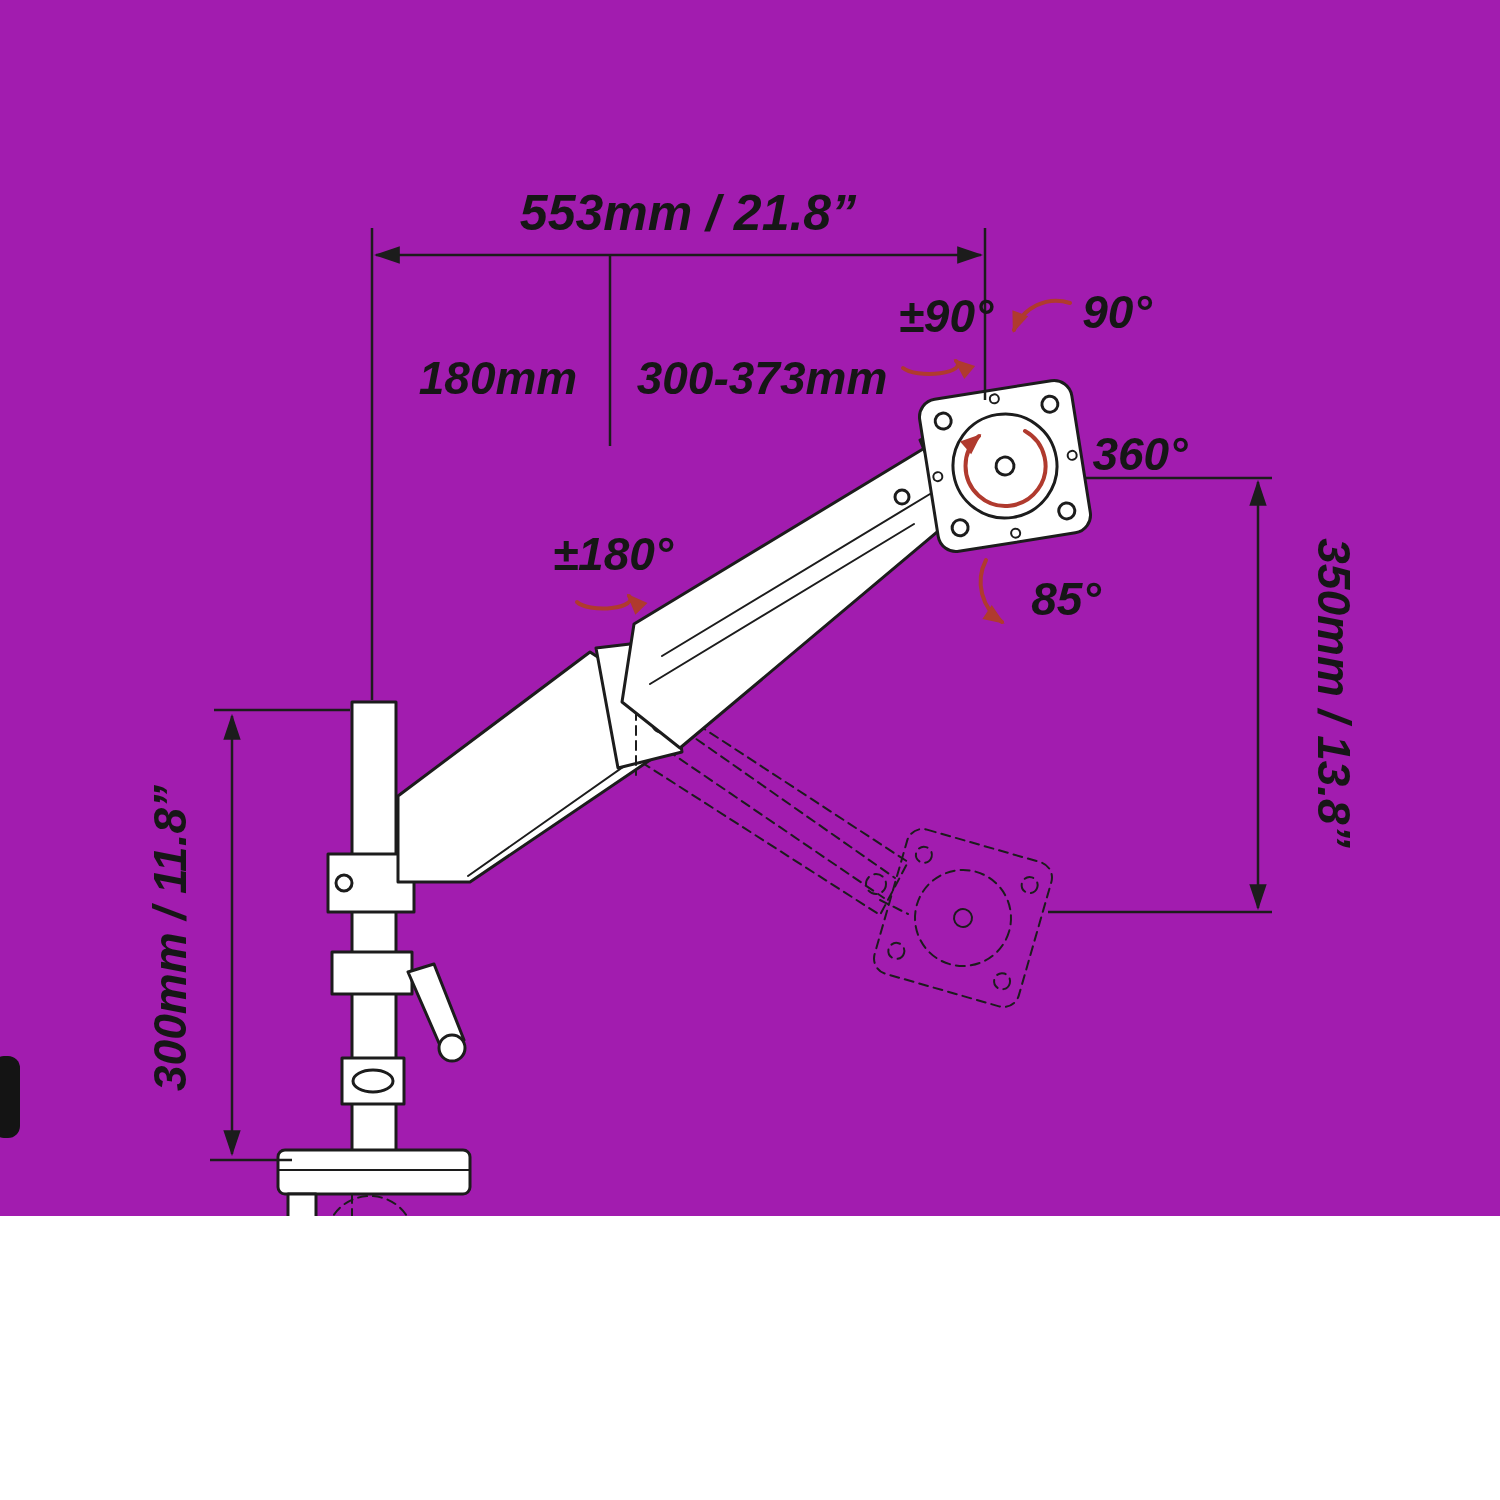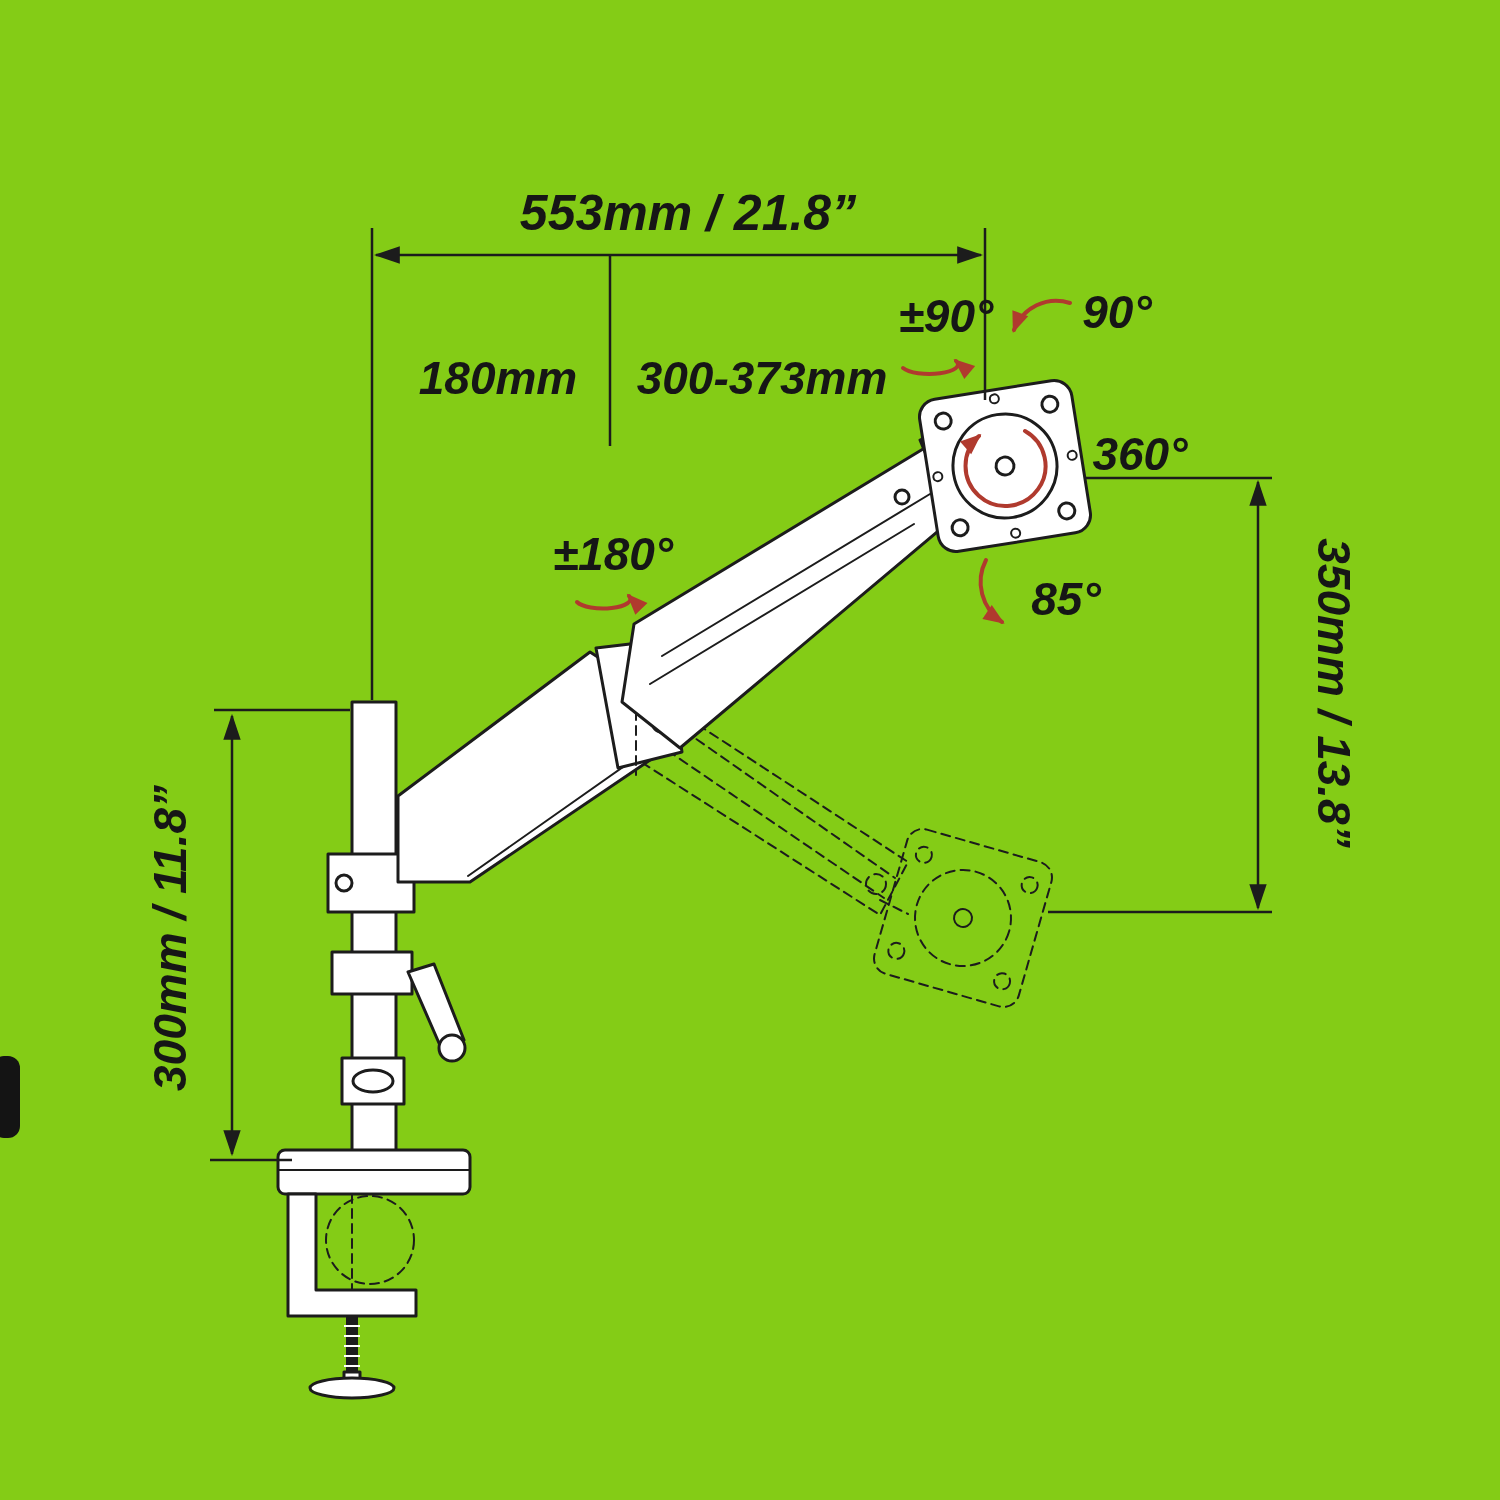--- a/index.html
+++ b/index.html
@@ -1,16 +1,16 @@
 <!DOCTYPE html>
 <html><head>
 <meta charset="utf-8">
 <style>
   html,body{margin:0;padding:0;background:#ffffff;}
-  .canvas{position:relative;width:1500px;height:1500px;background:#84cc16;overflow:hidden;
+  .canvas{position:relative;width:1500px;height:1216px;background:#a21caf;overflow:hidden;
           font-family:"Liberation Sans", sans-serif;}
   svg{display:block;}
   .t{font-family:"Liberation Sans", sans-serif;font-style:italic;font-weight:bold;fill:#161616;}
   .t50{font-size:50px;}
   .t46{font-size:46px;}
   .ln{fill:none;stroke:#1c1c1c;stroke-width:3;stroke-linejoin:round;stroke-linecap:round;}
   .fw{fill:#ffffff;stroke:#1c1c1c;stroke-width:3;stroke-linejoin:round;}
   .thin{stroke-width:2;}
   .dash{stroke-dasharray:9 6;}
   .dim{fill:none;stroke:#1c1c1c;stroke-width:2.5;}

